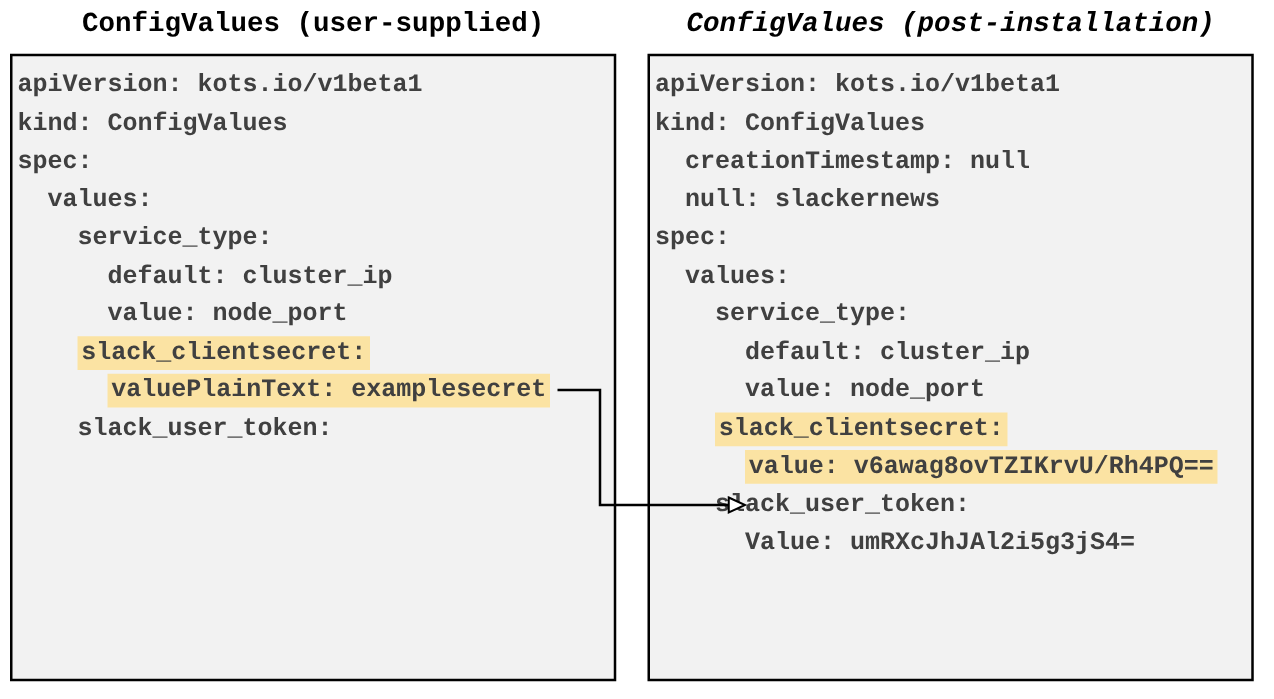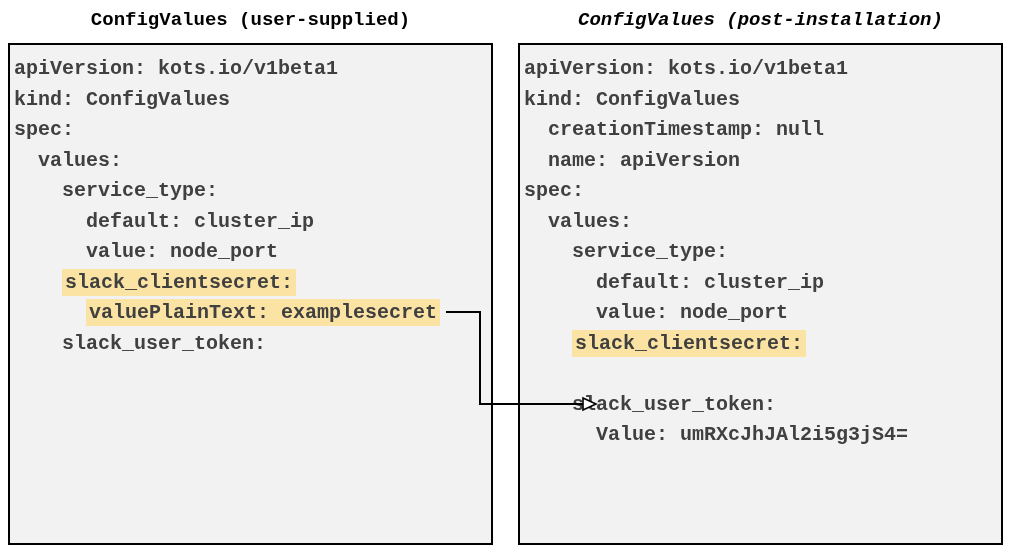--- a/index.html
+++ b/index.html
@@ -15,21 +15,21 @@
     position:relative;
     font-family:"Liberation Mono","DejaVu Sans Mono",monospace;
     overflow:hidden;
   }
   .panel-title{
     position:absolute;
     top:7px;
     width:485px;
     text-align:center;
     font-weight:bold;
-    font-size:19px;
+    font-size:22px;
     line-height:26px;
     color:#000;
     white-space:nowrap;
   }
   .panel-title.left{left:8px;}
   .panel-title.right{left:518px;font-style:italic;}
   .panel{
     position:absolute;
     top:43px;
     width:485px;height:502px;
@@ -76,28 +76,28 @@
     <div class="code-line"><span>      </span><span>value: node_port</span></div>
     <div class="code-line"><span>    </span><span class="hl">slack_clientsecret:</span></div>
     <div class="code-line"><span>      </span><span class="hl">valuePlainText: examplesecret</span></div>
     <div class="code-line"><span>    </span><span>slack_user_token:</span></div>
   </div>
 
 <div class="panel right" id="right-panel-lines">
     <div class="code-line"><span></span><span>apiVersion: kots.io/v1beta1</span></div>
     <div class="code-line"><span></span><span>kind: ConfigValues</span></div>
     <div class="code-line"><span>  </span><span>creationTimestamp: null</span></div>
-    <div class="code-line"><span>  </span><span>name: apiVersion</span></div>
+    <div class="code-line"><span>  </span><span>null: slackernews</span></div>
     <div class="code-line"><span></span><span>spec:</span></div>
     <div class="code-line"><span>  </span><span>values:</span></div>
     <div class="code-line"><span>    </span><span>service_type:</span></div>
     <div class="code-line"><span>      </span><span>default: cluster_ip</span></div>
     <div class="code-line"><span>      </span><span>value: node_port</span></div>
     <div class="code-line"><span>    </span><span class="hl">slack_clientsecret:</span></div>
-    <div class="code-line"><span>      </span></div>
+    <div class="code-line"><span>      </span><span class="hl">value: v6awag8ovTZIKrvU/Rh4PQ==</span></div>
     <div class="code-line"><span>    </span><span>slack_user_token:</span></div>
     <div class="code-line"><span>      </span><span>Value: umRXcJhJAl2i5g3jS4=</span></div>
   </div>
 
 <svg id="arrow-overlay" viewBox="0 0 1019 559" xmlns="http://www.w3.org/2000/svg">
   <polyline points="446,312 480,312 480,404 583,404" fill="none" stroke="#000000" stroke-width="2"></polyline>
   <polygon points="583,398 596,404 583,410" fill="#ffffff" stroke="#000000" stroke-width="1.6"></polygon>
 </svg>
 
 </body></html>

